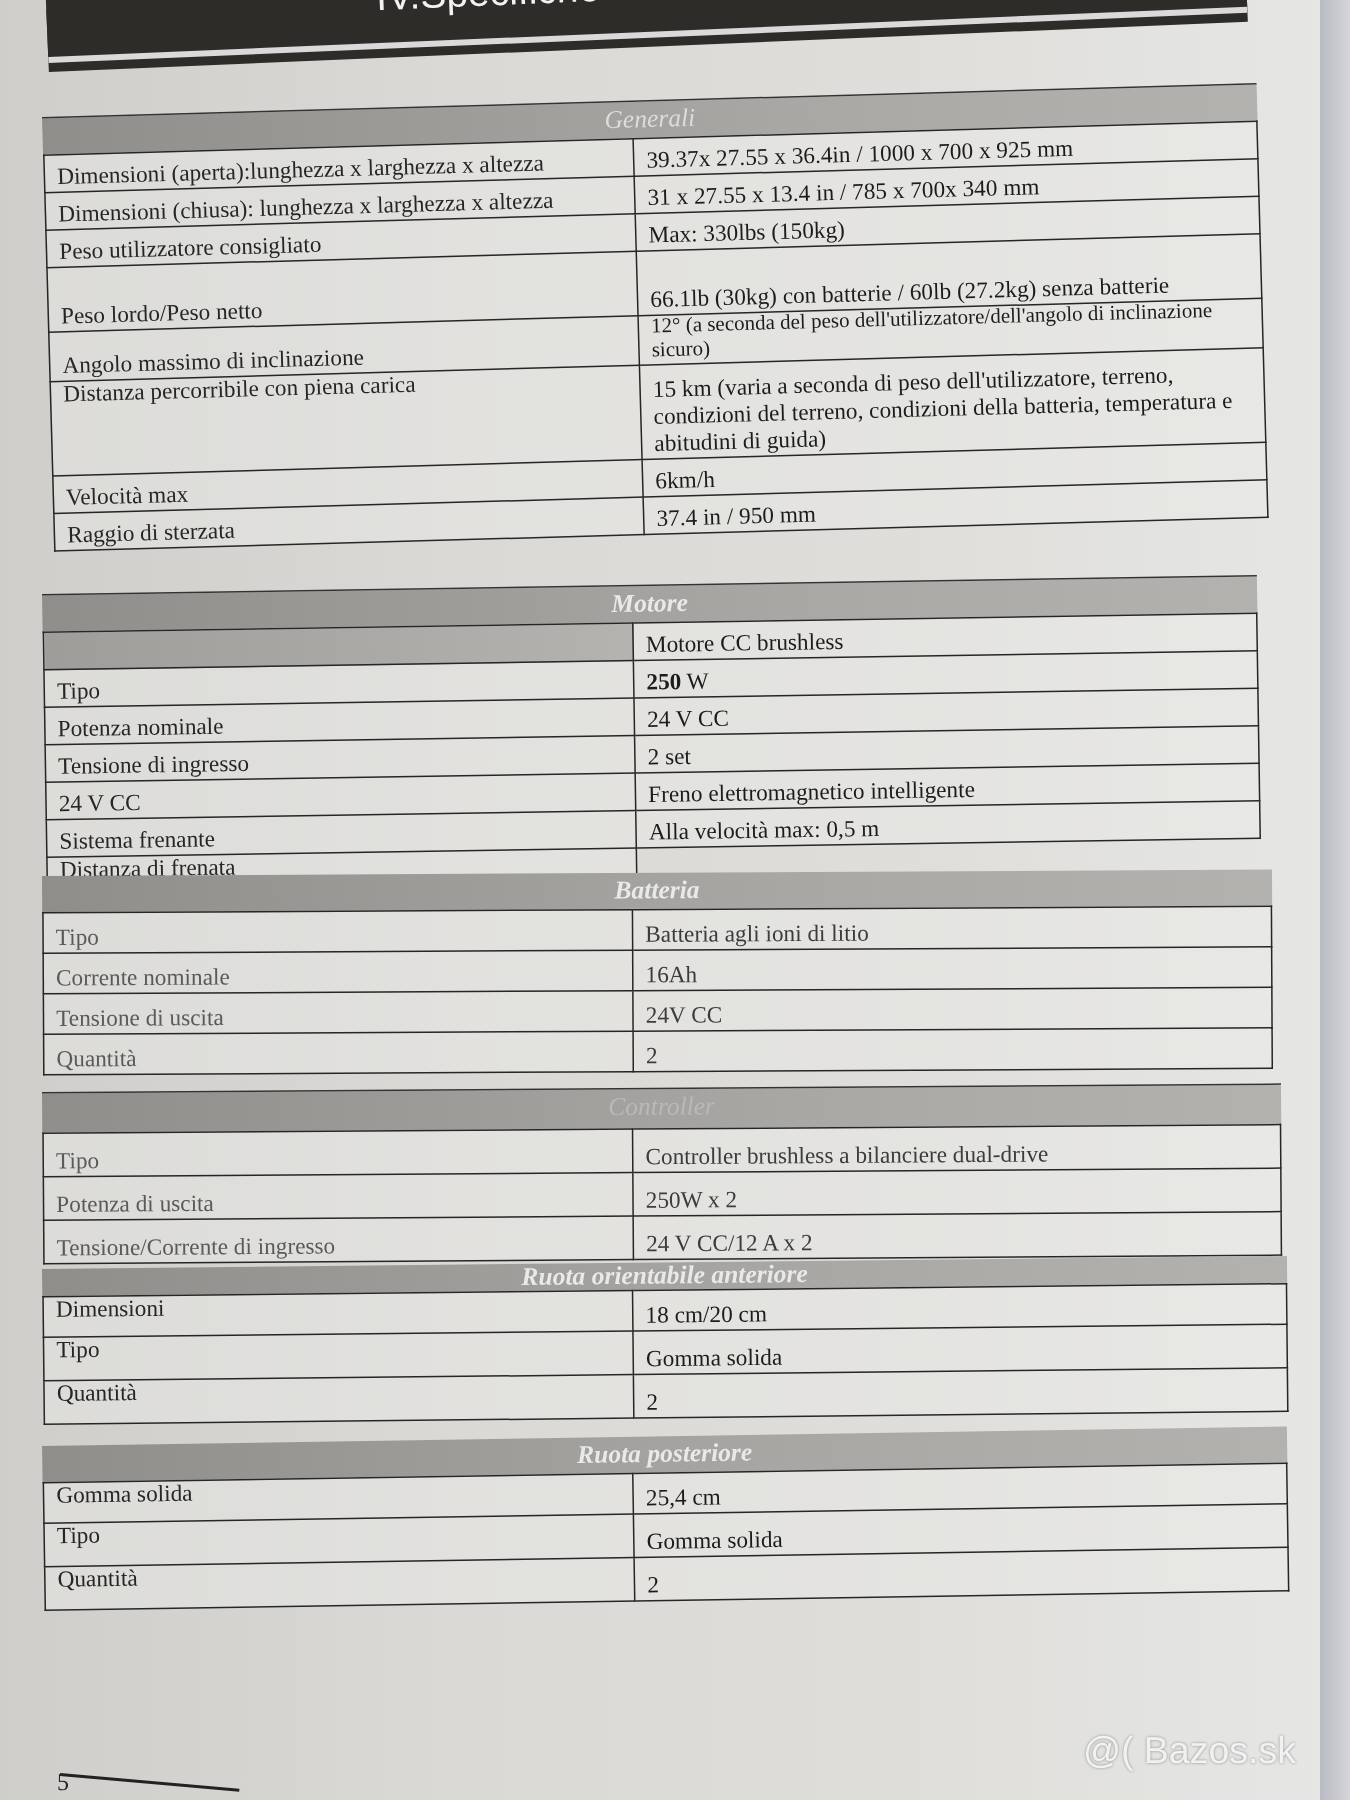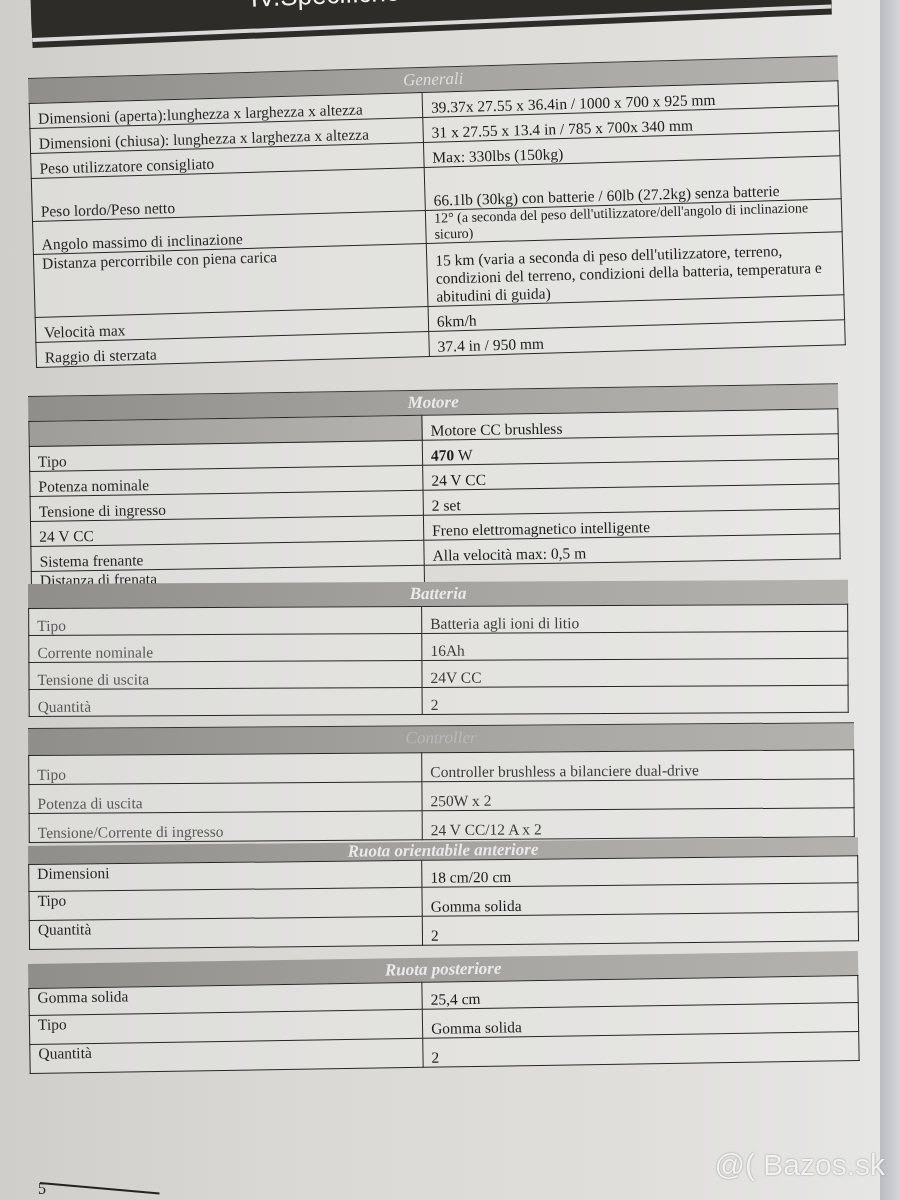--- a/index.html
+++ b/index.html
@@ -45,22 +45,22 @@
       vertical-align: bottom; background: rgba(235,235,233,0.45);
     }
     td.label { width: 376px; color: #262626; }
     td.value { color: #1c1c1c; }
     td.blank-label { background: linear-gradient(90deg,#9e9d9a,#b4b3b0); }
     .faded td { color: #5a5a5a; font-family: "Liberation Serif", serif; }
     .faded td.value { color: #3c3c3c; }
     b.strong { font-weight: bold; }
 
     .watermark {
-      position: absolute; right: 15px; bottom: 18px; color: rgba(255,255,255,0.85);
-      font-family: "Liberation Sans", "DejaVu Sans", sans-serif; font-size: 30px;
+      position: absolute; right: 36px; bottom: 18px; color: rgba(255,255,255,0.85);
+      font-family: "Liberation Sans", "DejaVu Sans", sans-serif; font-size: 25px;
       text-shadow: 0 0 2px #8a8a8a;
     }
     .pagenum { position: absolute; left: 38px; bottom: 2px; font-size: 16px; color:#222; }
     .pagenum-line { position:absolute; left: 40px; bottom: 16px; width: 120px; height:2px; background:#222; transform: rotate(5deg); transform-origin:left; }
   </style>
 </head>
 <body>
 
 <div class="page"></div>
 <div class="edge"></div>
@@ -113,21 +113,21 @@
 <div class="section" style="top:396px; transform: rotate(-0.9deg);">
   <div class="sec-header">Motore</div>
   <table>
     <tbody>
         <tr>
           <td class="label blank-label"></td>
           <td class="value">Motore CC brushless</td>
         </tr>
     <tr>
           <td class="label">Tipo</td>
-          <td class="value"><b class="strong">470</b><span> W</span></td>
+          <td class="value"><b class="strong">250</b><span> W</span></td>
         </tr>
     <tr>
           <td class="label">Potenza nominale</td>
           <td class="value">24 V CC</td>
         </tr>
     <tr>
           <td class="label">Tensione di ingresso</td>
           <td class="value">2 set</td>
         </tr>
     <tr>

